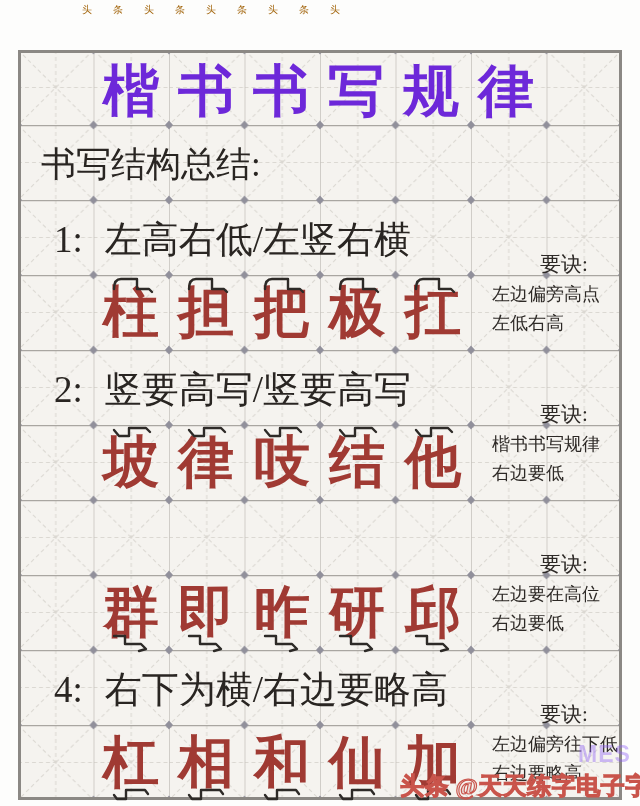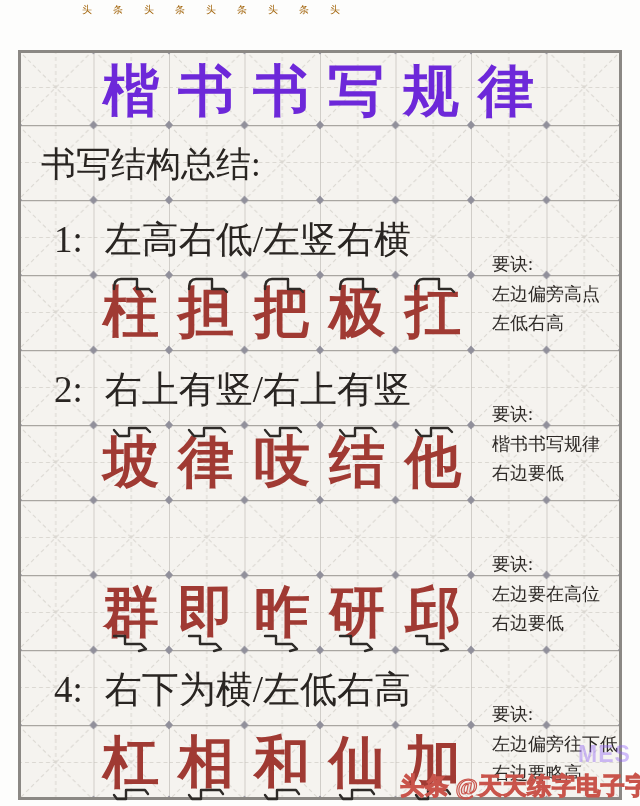--- a/index.html
+++ b/index.html
@@ -33,21 +33,21 @@
     position:absolute;left:54px;font-size:37px;line-height:44px;color:#292522;
     font-weight:500;white-space:nowrap;
   }
   .sec-line .rule{margin-left:22px;}
   .sec-0{top:218px;} .sec-1{top:368px;} .sec-2{top:518px;} .sec-3{top:668px;}
   
   .tips{
     position:absolute;left:492px;width:145px;color:#2d2926;
     font-size:18px;line-height:29px;white-space:nowrap;
   }
-  .tips .tip-label{font-size:18px;margin-bottom:1px;}
+  .tips .tip-label{font-size:21px;margin-bottom:1px;margin-left:48px;}
   .tips-0{top:250px;} .tips-1{top:400px;} .tips-2{top:550px;} .tips-3{top:700px;}
   
   .charrow{position:absolute;left:93px;width:380px;height:75px;}
   .row-0{top:275px;} .row-1{top:425px;} .row-2{top:575px;} .row-3{top:725px;}
   .slot{position:absolute;top:0;width:76px;height:75px;}
   .slot.s0{left:0;} .slot.s1{left:75px;} .slot.s2{left:151px;} .slot.s3{left:226px;} .slot.s4{left:302px;}
   .redchar{
     display:block;width:76px;text-align:center;
     font-size:56px;line-height:74px;color:#a03a33;font-weight:600;
   }
@@ -138,21 +138,21 @@
         <span class="redchar">极</span>
       </div>
     <div class="slot s4">
         <svg class="mark above" viewBox="0 0 44 20">
           <use href="#mkA1"></use>
         </svg>
         <span class="redchar">扛</span>
       </div>
   </div>
 
-  <div class="sec-line sec-1"><span class="num">2:</span><span class="rule">右上有竖/右上有竖</span></div>
+  <div class="sec-line sec-1"><span class="num">2:</span><span class="rule">竖要高写/竖要高写</span></div>
   <div class="tips tips-1">
     <div class="tip-label">要诀:</div>
     <div class="tip-line">楷书书写规律</div>
     <div class="tip-line">右边要低</div>
   </div>
   <div class="charrow row-1">
     <div class="slot s0">
         <svg class="mark above" viewBox="0 0 44 20">
           <use href="#mkA2"></use>
         </svg>
@@ -215,21 +215,21 @@
         </svg>
       </div>
     <div class="slot s4">
         <span class="redchar">邱</span>
         <svg class="mark below" viewBox="0 0 44 20">
           <use href="#mkB1"></use>
         </svg>
       </div>
   </div>
 
-  <div class="sec-line sec-3"><span class="num">4:</span><span class="rule">右下为横/左低右高</span></div>
+  <div class="sec-line sec-3"><span class="num">4:</span><span class="rule">右下为横/右边要略高</span></div>
   <div class="tips tips-3">
     <div class="tip-label">要诀:</div>
     <div class="tip-line">左边偏旁往下低</div>
     <div class="tip-line">右边要略高</div>
   </div>
   <div class="charrow row-3">
     <div class="slot s0">
         <span class="redchar">杠</span>
         <svg class="mark below" viewBox="0 0 44 20">
           <use href="#mkB2"></use>

